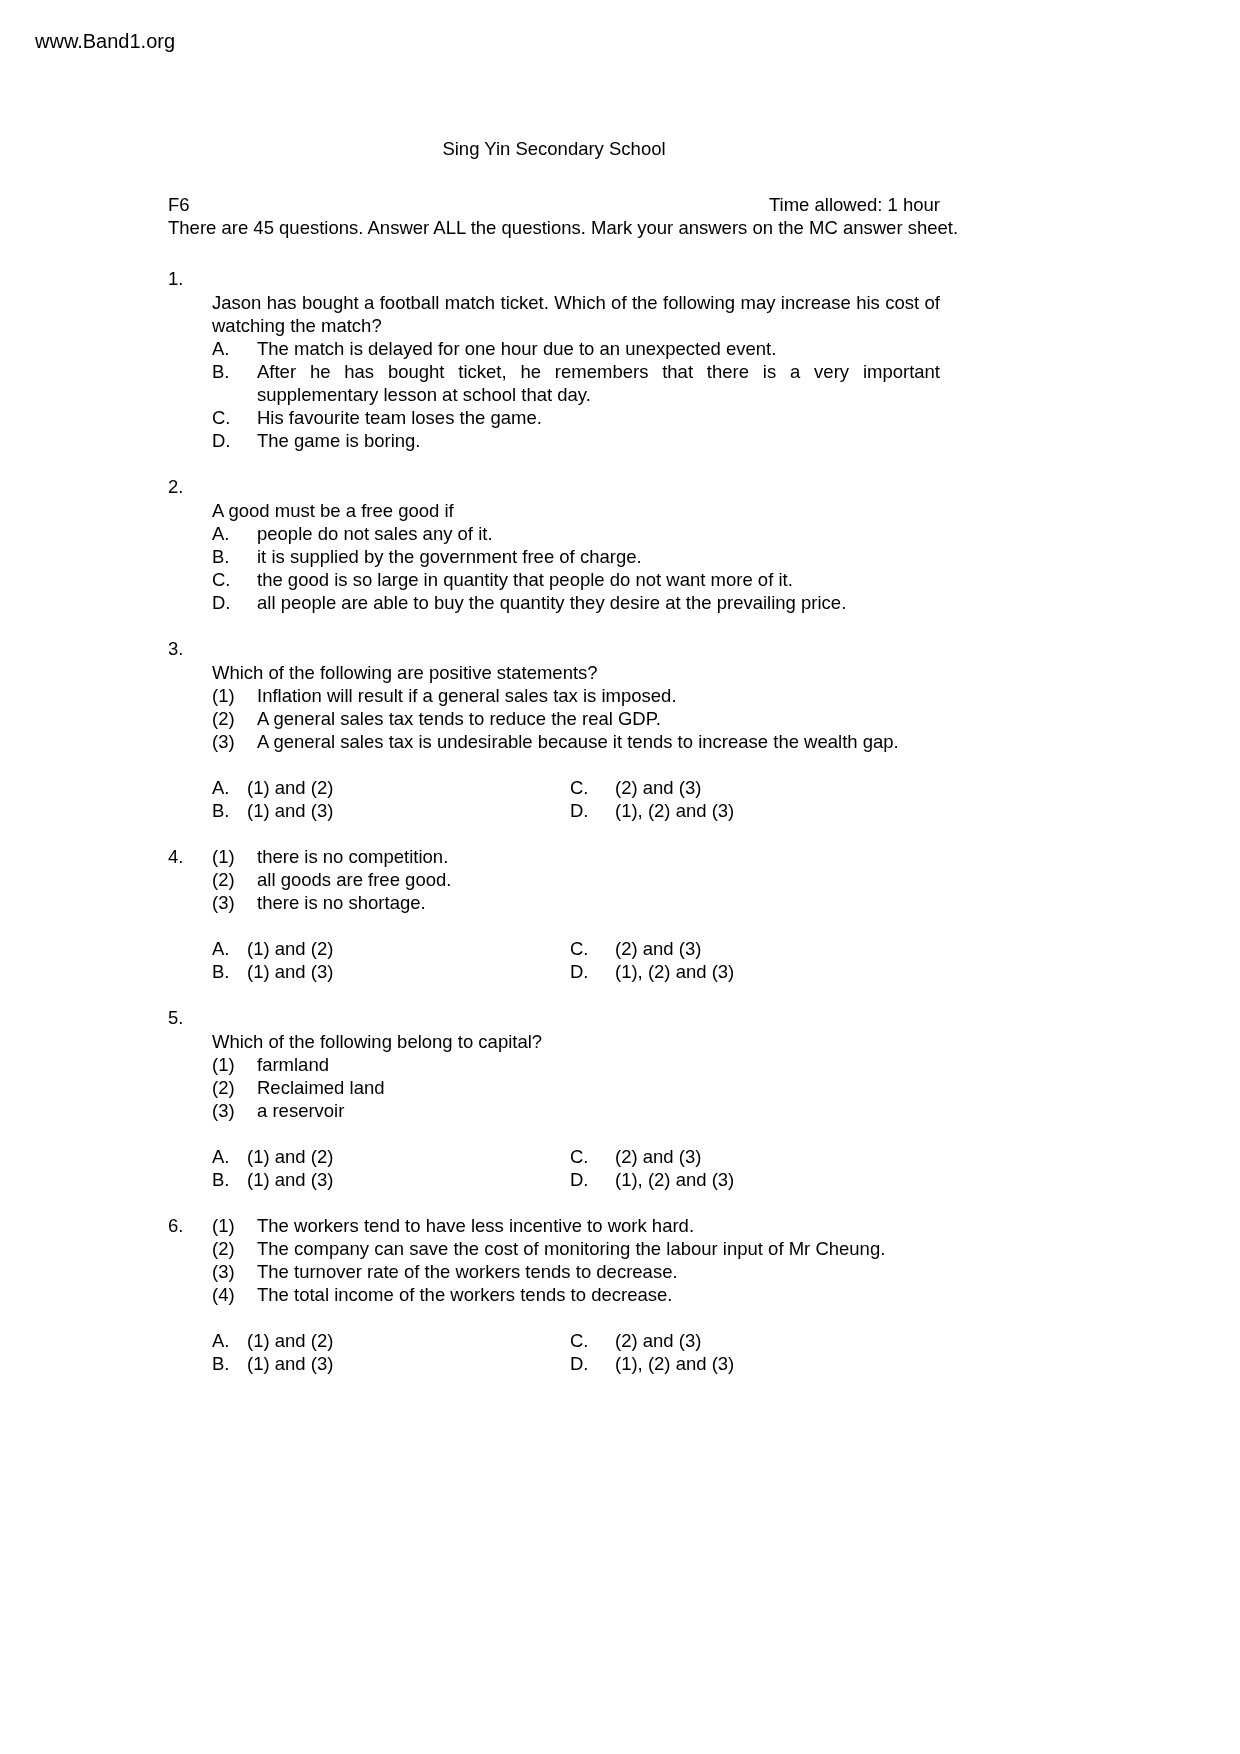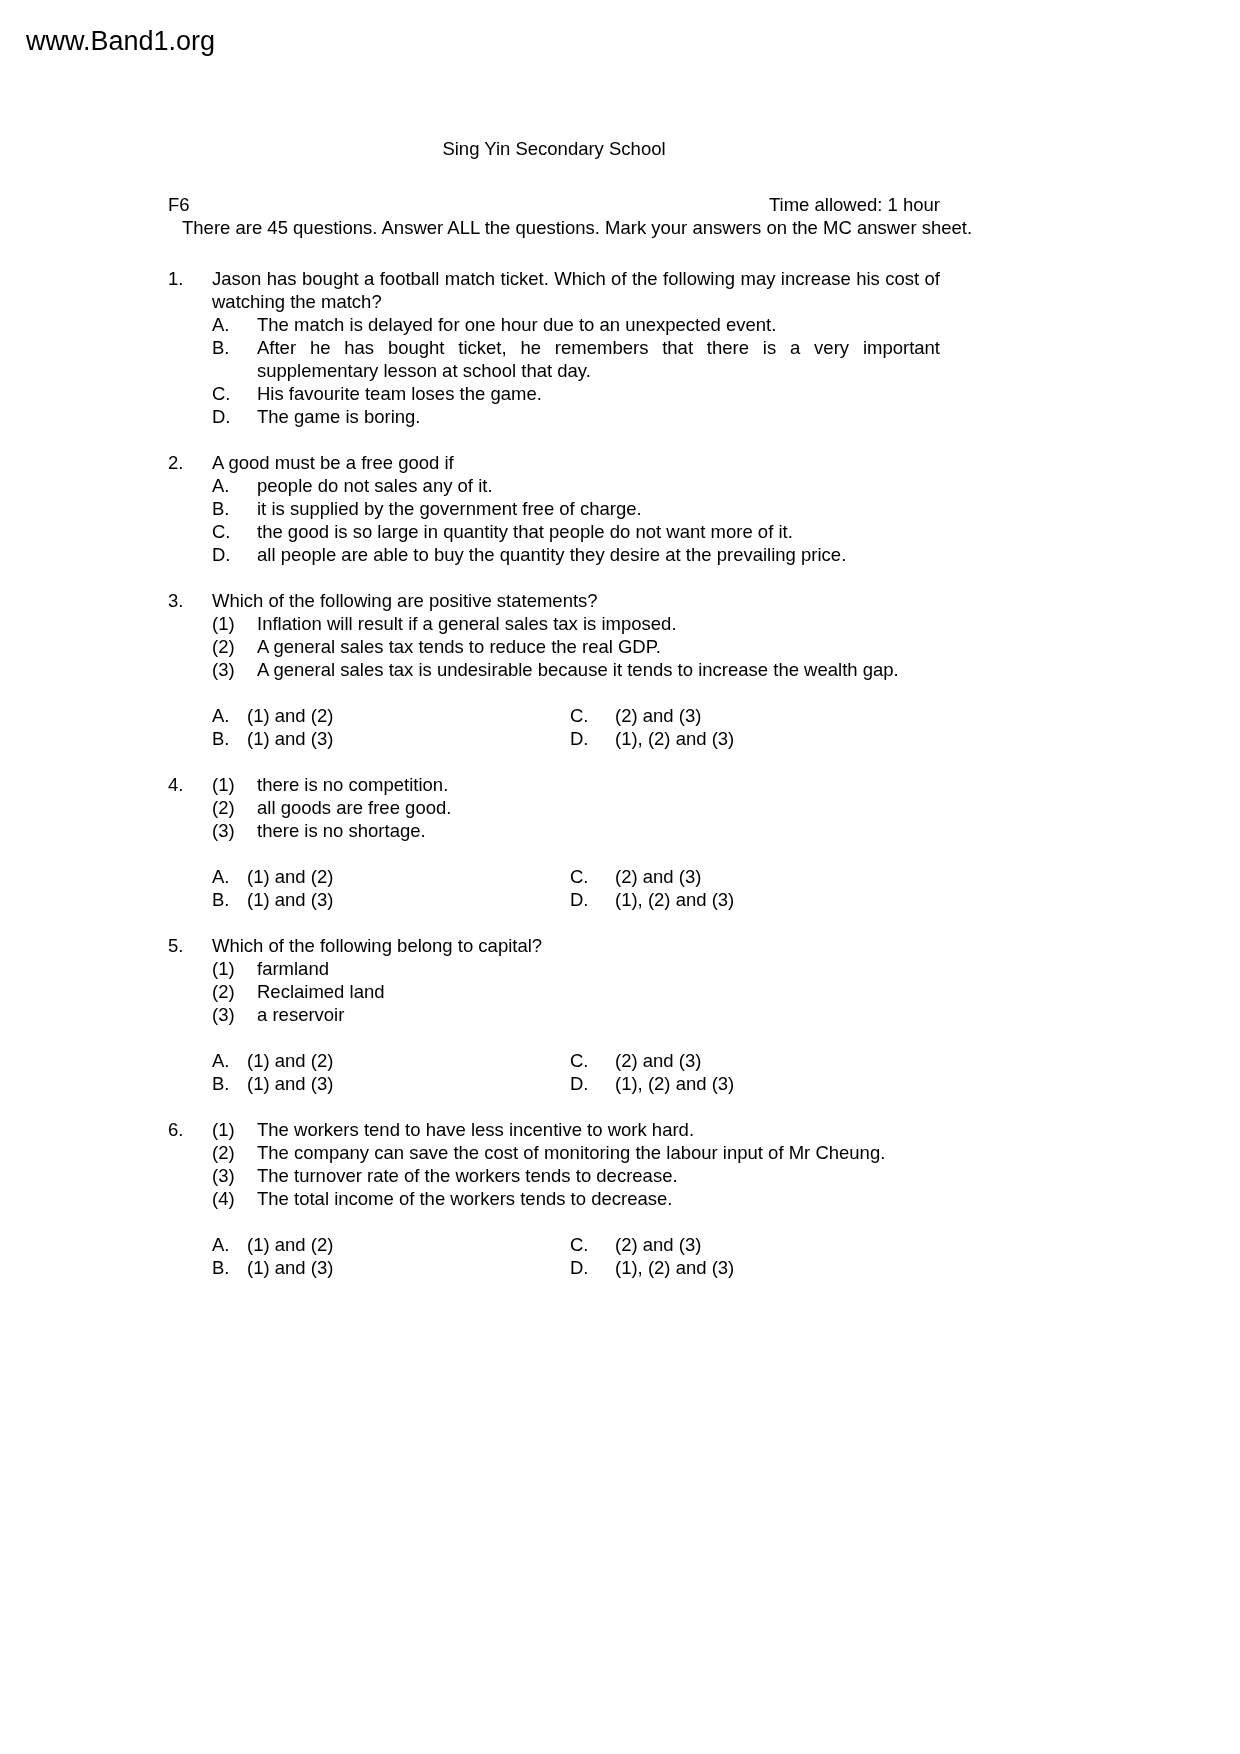--- a/index.html
+++ b/index.html
@@ -11,43 +11,43 @@
     background: #ffffff;
     color: #000000;
     font-family: "Liberation Sans", sans-serif;
     font-size: 18.5px;
     line-height: 23px;
     overflow: hidden;
   }
   .watermark {
     position: absolute;
     top: 24px;
-    left: 26px;
-    font-size: 27px;
+    left: 35px;
+    font-size: 20px;
     line-height: 34px;
     color: #000000;
   }
   .content {
     position: absolute;
     top: 137px;
     left: 168px;
     width: 772px;
   }
   .title-block { text-align: center; }
   .meta-row {
     display: flex;
     justify-content: space-between;
     margin-top: 33px;
   }
-  .instructions { white-space: nowrap; margin-left: 14px; }
+  .instructions { white-space: nowrap; }
   .question { display: flex; margin-top: 23px; }
   .question.first { margin-top: 28px; }
   .qnum { width: 44px; flex-shrink: 0; }
   .qbody { flex: 1; min-width: 0; }
-  .stem { text-align: justify; }
+  .stem { text-align: justify; margin-top: 24px; }
   .row { display: flex; }
   .cell-label { width: 45px; flex-shrink: 0; }
   .cell-text { flex: 1; min-width: 0; text-align: justify; }
   .answer-grid {
     display: grid;
     grid-template-columns: 35px 323px 45px auto;
     margin-top: 23px;
   }
 </style>
 </head>

